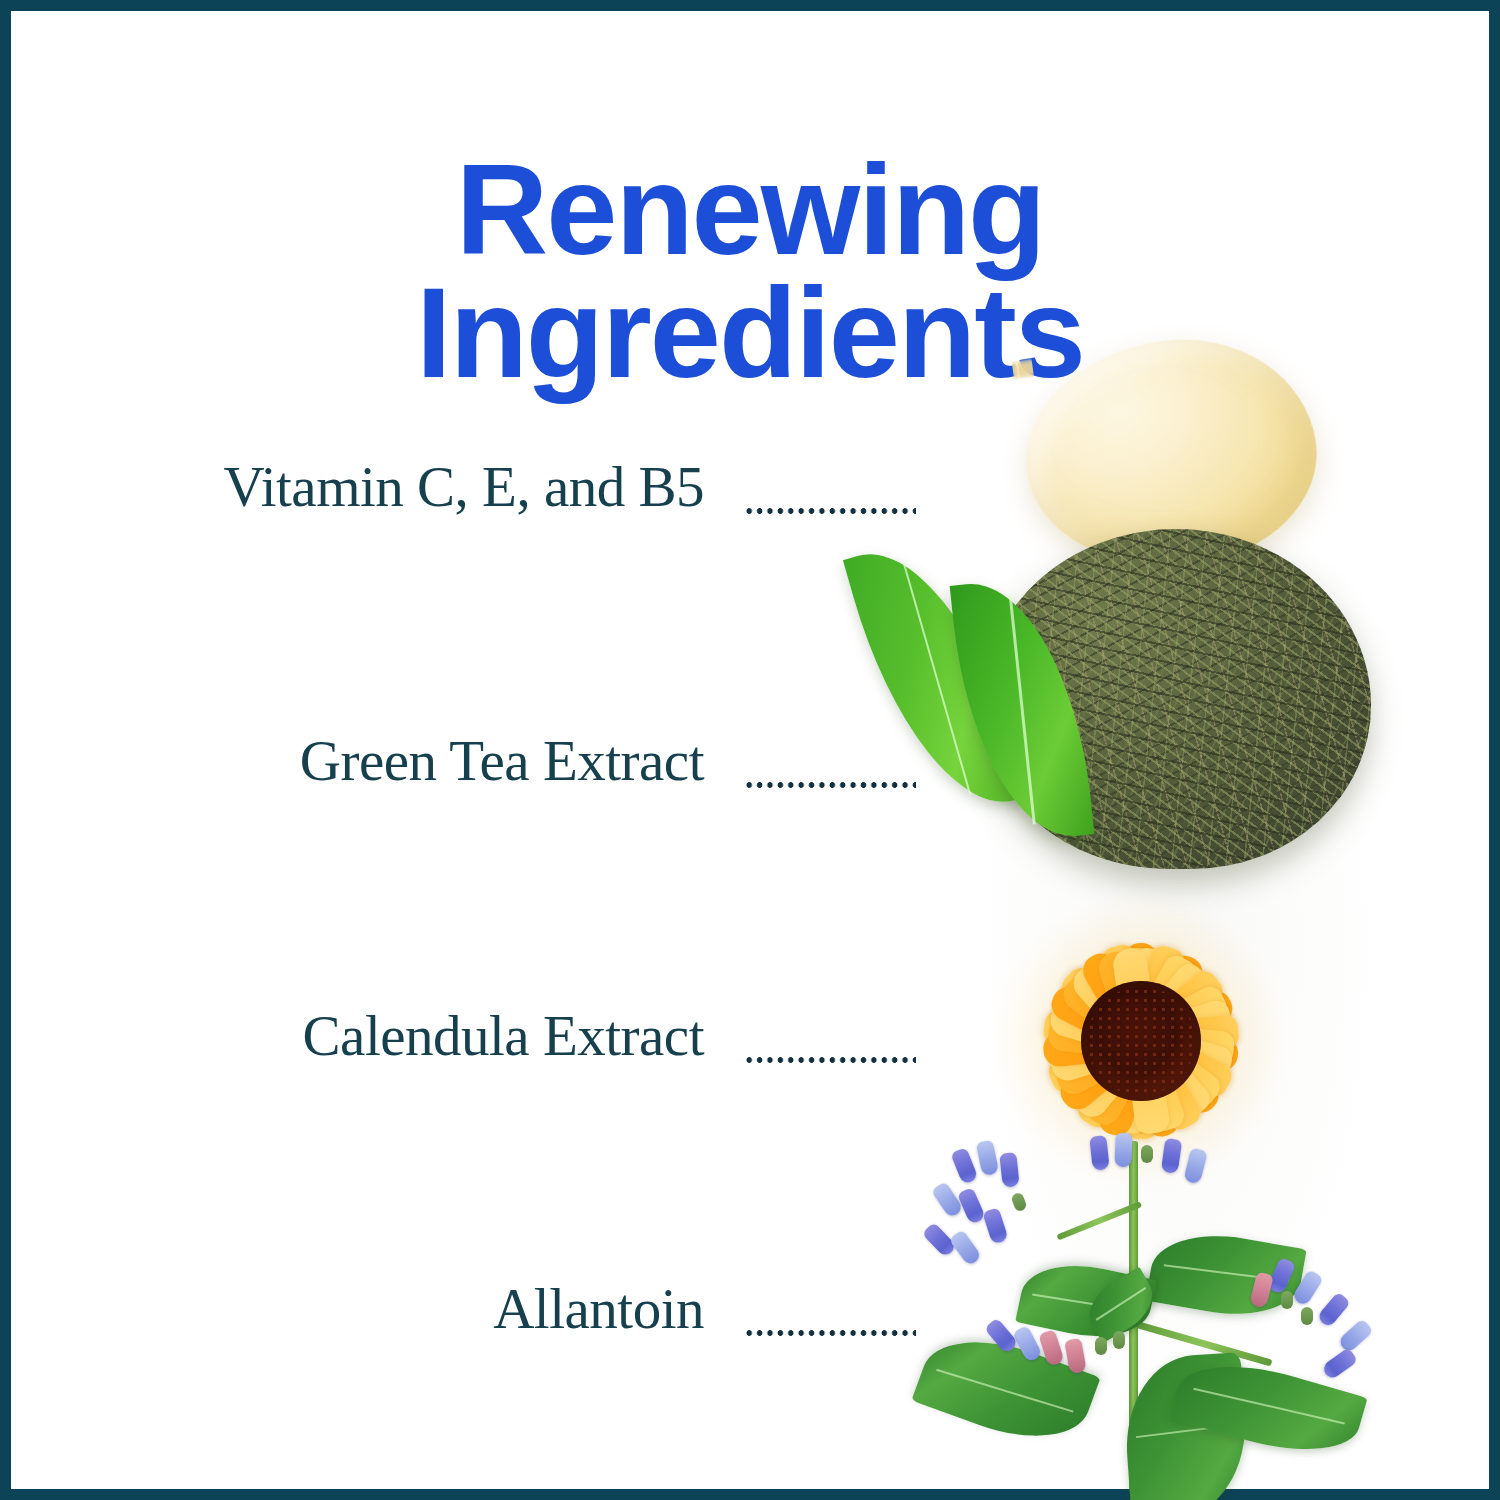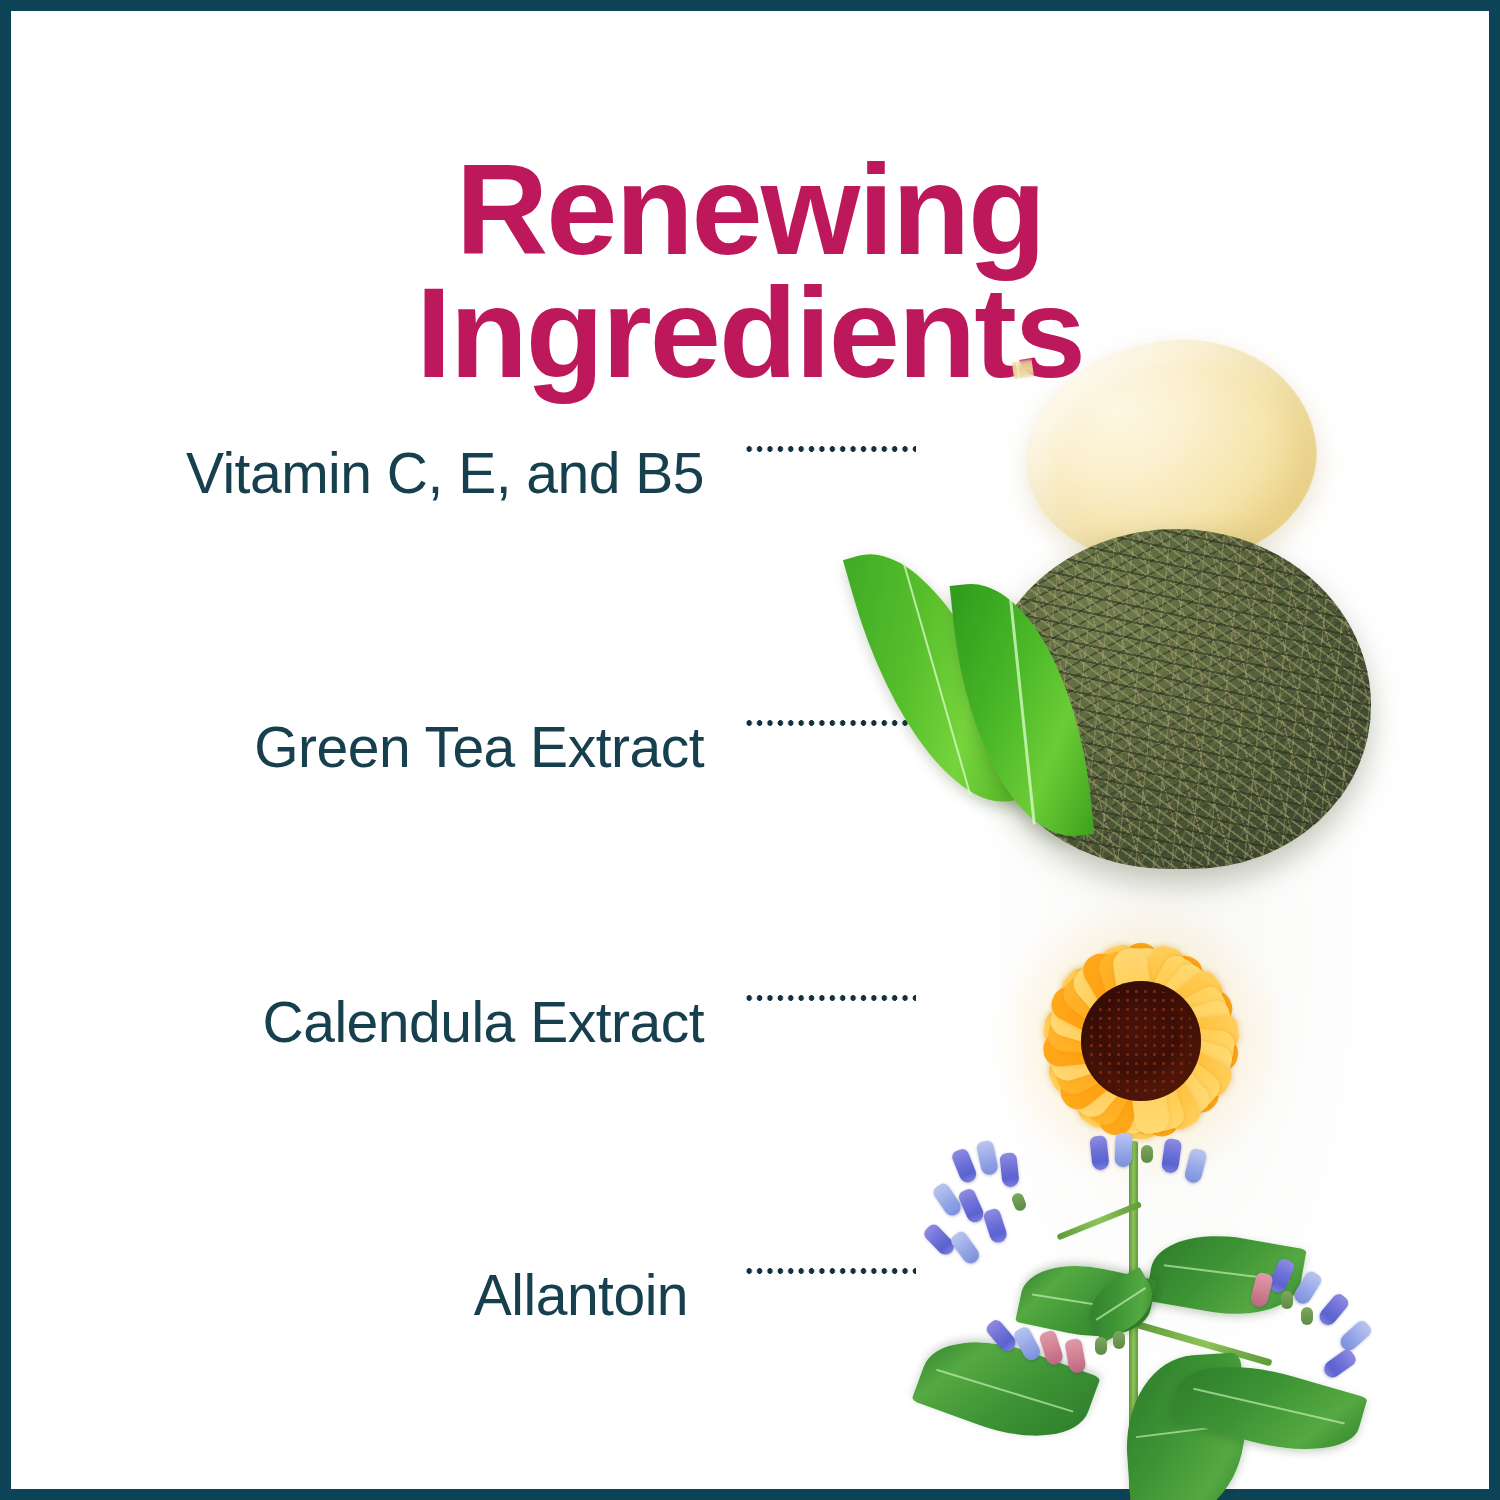--- a/index.html
+++ b/index.html
@@ -15,36 +15,37 @@
 
   
   .title{
     position:absolute;
     left:0;right:0;top:52px;
     text-align:center;
     font-weight:bold;
     font-size:128px;
     line-height:0.96;
     letter-spacing:-2px;
-    color:#be185d;
+    color:#1d4ed8;
     white-space:pre-line;
   }
 
   
   .rows{
     position:absolute;
     left:0;top:0;width:920px;height:1500px;
   }
   .row{
     position:absolute;
     left:0;width:905px;
     height:70px;
     display:flex;
-    align-items:flex-start;
+    align-items:flex-end;
     justify-content:flex-end;
+    font-family:Liberation Serif, serif;
   }
   .row-label{
     font-size:57px;
     font-weight:400;
     color:#17404f;
     letter-spacing:-0.5px;
     white-space:nowrap;
     line-height:1;
   }
   .row-dots{
@@ -54,21 +55,21 @@
     flex:0 0 auto;
     background-image:radial-gradient(circle, #12303f 2.6px, rgba(0,0,0,0) 3px);
     background-size:10.4px 8px;
     background-repeat:repeat-x;
     background-position:left center;
   }
 
   .r1{top:434px;}
   .r2{top:708px;}
   .r3{top:983px;}
-  .r4{top:1256px;gap:16px;}
+  .r4{top:1256px;}
 
   
   .art{
     position:absolute;
     left:860px;
     top:300px;
     width:620px;
     height:1190px;
   }
   .art > *{position:absolute;}

